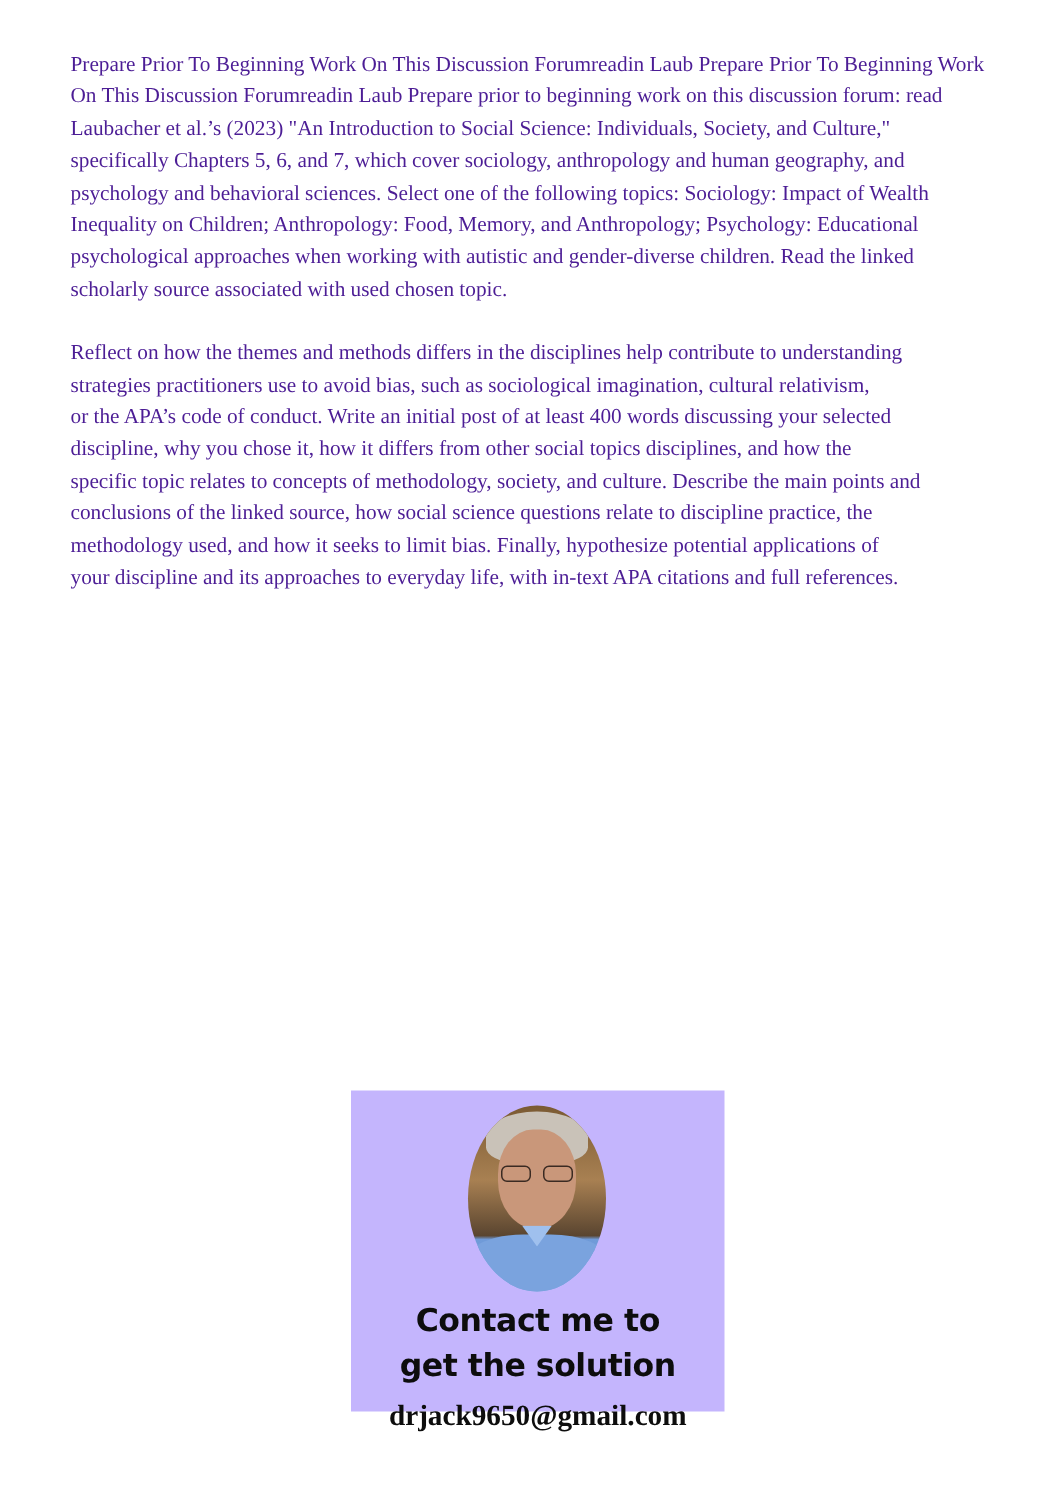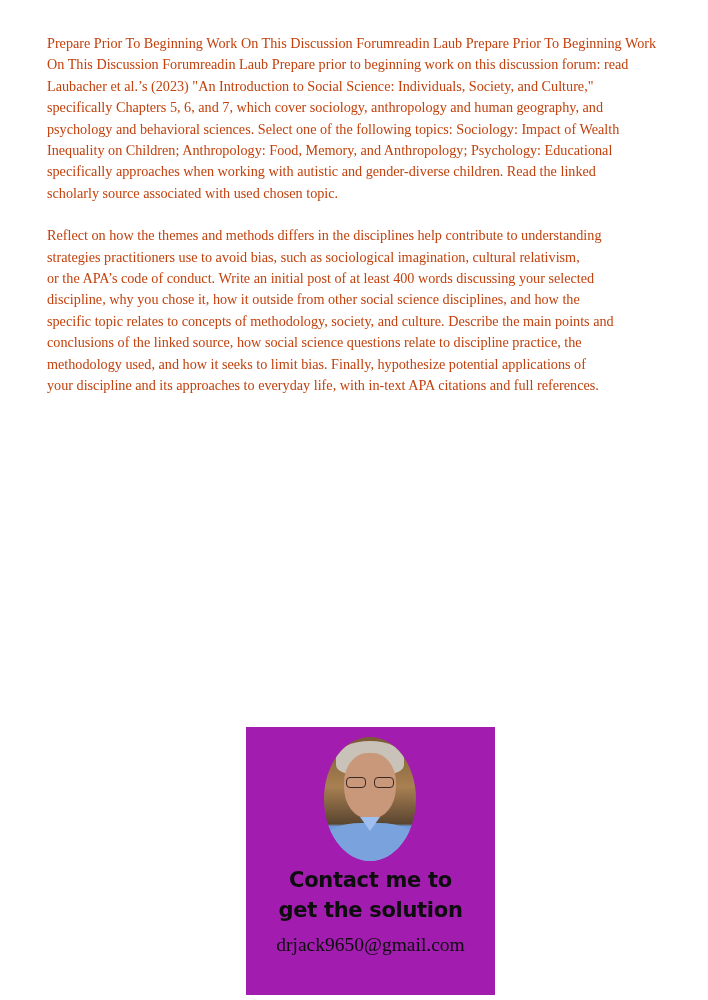--- a/index.html
+++ b/index.html
@@ -1,26 +1,26 @@
 <!DOCTYPE html>
 <html><head>
   <meta charset="utf-8">
   <style>
     html, body { margin: 0; padding: 0; background: #ffffff; }
     body { width: 708px; height: 1000px; position: relative; overflow: hidden; }
     .doc {
       position: absolute; left: 47px; top: 33px; width: 630px;
-      font-family: "Liberation Serif", serif; font-size: 14.2px; line-height: 21.4px; color: #c2410c;
+      font-family: "Liberation Serif", serif; font-size: 14.2px; line-height: 21.4px; color: #4c1d95;
     }
     .para { margin: 0; }
     .line { display: block; white-space: nowrap; }
     .gap { height: 21px; }
     .banner {
-      position: absolute; left: 246px; top: 727px; width: 249px; height: 268px;
-      background: #a21caf;
+      position: absolute; left: 234px; top: 727px; width: 249px; height: 214px;
+      background: #c4b5fd;
     }
     .portrait {
       position: absolute; left: 78px; top: 10px; width: 92px; height: 124px;
       border-radius: 50%; overflow: hidden;
       background: linear-gradient(180deg, #7a5a33 0%, #a88052 40%, #5a4530 70%, #6f9ad8 72%, #7da7e0 100%);
     }
     .portrait .hair { position:absolute; left:12px; top:4px; width:68px; height:34px; border-radius:50% 50% 30% 30%; background:#c9c2b8; }
     .portrait .face { position:absolute; left:20px; top:16px; width:52px; height:66px; border-radius:45% 45% 48% 48%; background:#c9977a; }
     .portrait .glasses { position:absolute; left:22px; top:40px; width:48px; height:12px; }
     .portrait .glasses span { position:absolute; top:0; width:20px; height:11px; border:1.5px solid #3a2a22; border-radius:4px; box-sizing:border-box; }
@@ -29,43 +29,43 @@
     .portrait .shirt { position:absolute; left:0; top:86px; width:92px; height:40px; background:#7aa3de; border-radius:40% 40% 0 0; }
     .portrait .collar { position:absolute; left:36px; top:80px; width:20px; height:14px; background:#9fc0ee; clip-path: polygon(0 0, 100% 0, 50% 100%); }
     .cta {
       position: absolute; left: 0; width: 249px; text-align: center;
       font-family: "DejaVu Sans", sans-serif; font-weight: bold; color: #0d0d0d;
     }
     .cta1 { top: 141px; font-size: 21px; letter-spacing: -0.3px; }
     .cta2 { top: 171px; font-size: 21px; letter-spacing: -0.3px; }
     .email {
       position: absolute; left: 0; top: 207px; width: 249px; text-align: center;
-      font-family: "Liberation Serif", serif; font-weight: normal; font-size: 19.5px; color: #0d0d0d;
+      font-family: "Liberation Serif", serif; font-weight: bold; font-size: 19.5px; color: #0d0d0d;
     }
   </style>
 </head>
 <body>
 
 <div class="doc">
   <p class="para">
     <span class="line">Prepare Prior To Beginning Work On This Discussion Forumreadin Laub Prepare Prior To Beginning Work</span>
     <span class="line">On This Discussion Forumreadin Laub Prepare prior to beginning work on this discussion forum: read</span>
     <span class="line">Laubacher et al.’s (2023) "An Introduction to Social Science: Individuals, Society, and Culture,"</span>
     <span class="line">specifically Chapters 5, 6, and 7, which cover sociology, anthropology and human geography, and</span>
     <span class="line">psychology and behavioral sciences. Select one of the following topics: Sociology: Impact of Wealth</span>
     <span class="line">Inequality on Children; Anthropology: Food, Memory, and Anthropology; Psychology: Educational</span>
-    <span class="line">specifically approaches when working with autistic and gender-diverse children. Read the linked</span>
+    <span class="line">psychological approaches when working with autistic and gender-diverse children. Read the linked</span>
     <span class="line">scholarly source associated with used chosen topic.</span>
   </p>
   <div class="gap"></div>
   <p class="para">
     <span class="line">Reflect on how the themes and methods differs in the disciplines help contribute to understanding</span>
     <span class="line">strategies practitioners use to avoid bias, such as sociological imagination, cultural relativism,</span>
     <span class="line">or the APA’s code of conduct. Write an initial post of at least 400 words discussing your selected</span>
-    <span class="line">discipline, why you chose it, how it outside from other social science disciplines, and how the</span>
+    <span class="line">discipline, why you chose it, how it differs from other social topics disciplines, and how the</span>
     <span class="line">specific topic relates to concepts of methodology, society, and culture. Describe the main points and</span>
     <span class="line">conclusions of the linked source, how social science questions relate to discipline practice, the</span>
     <span class="line">methodology used, and how it seeks to limit bias. Finally, hypothesize potential applications of</span>
     <span class="line">your discipline and its approaches to everyday life, with in-text APA citations and full references.</span>
   </p>
 </div>
 
 <div class="banner">
   <div class="portrait">
     <div class="shirt"></div>

